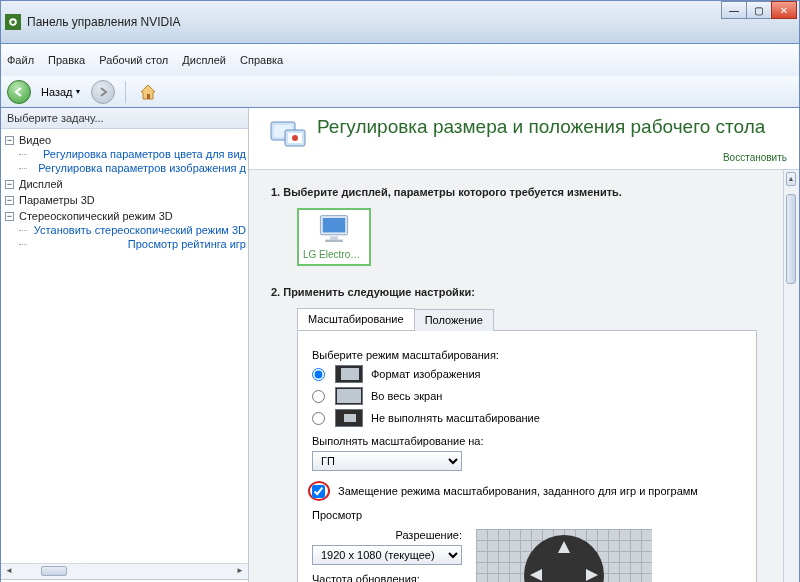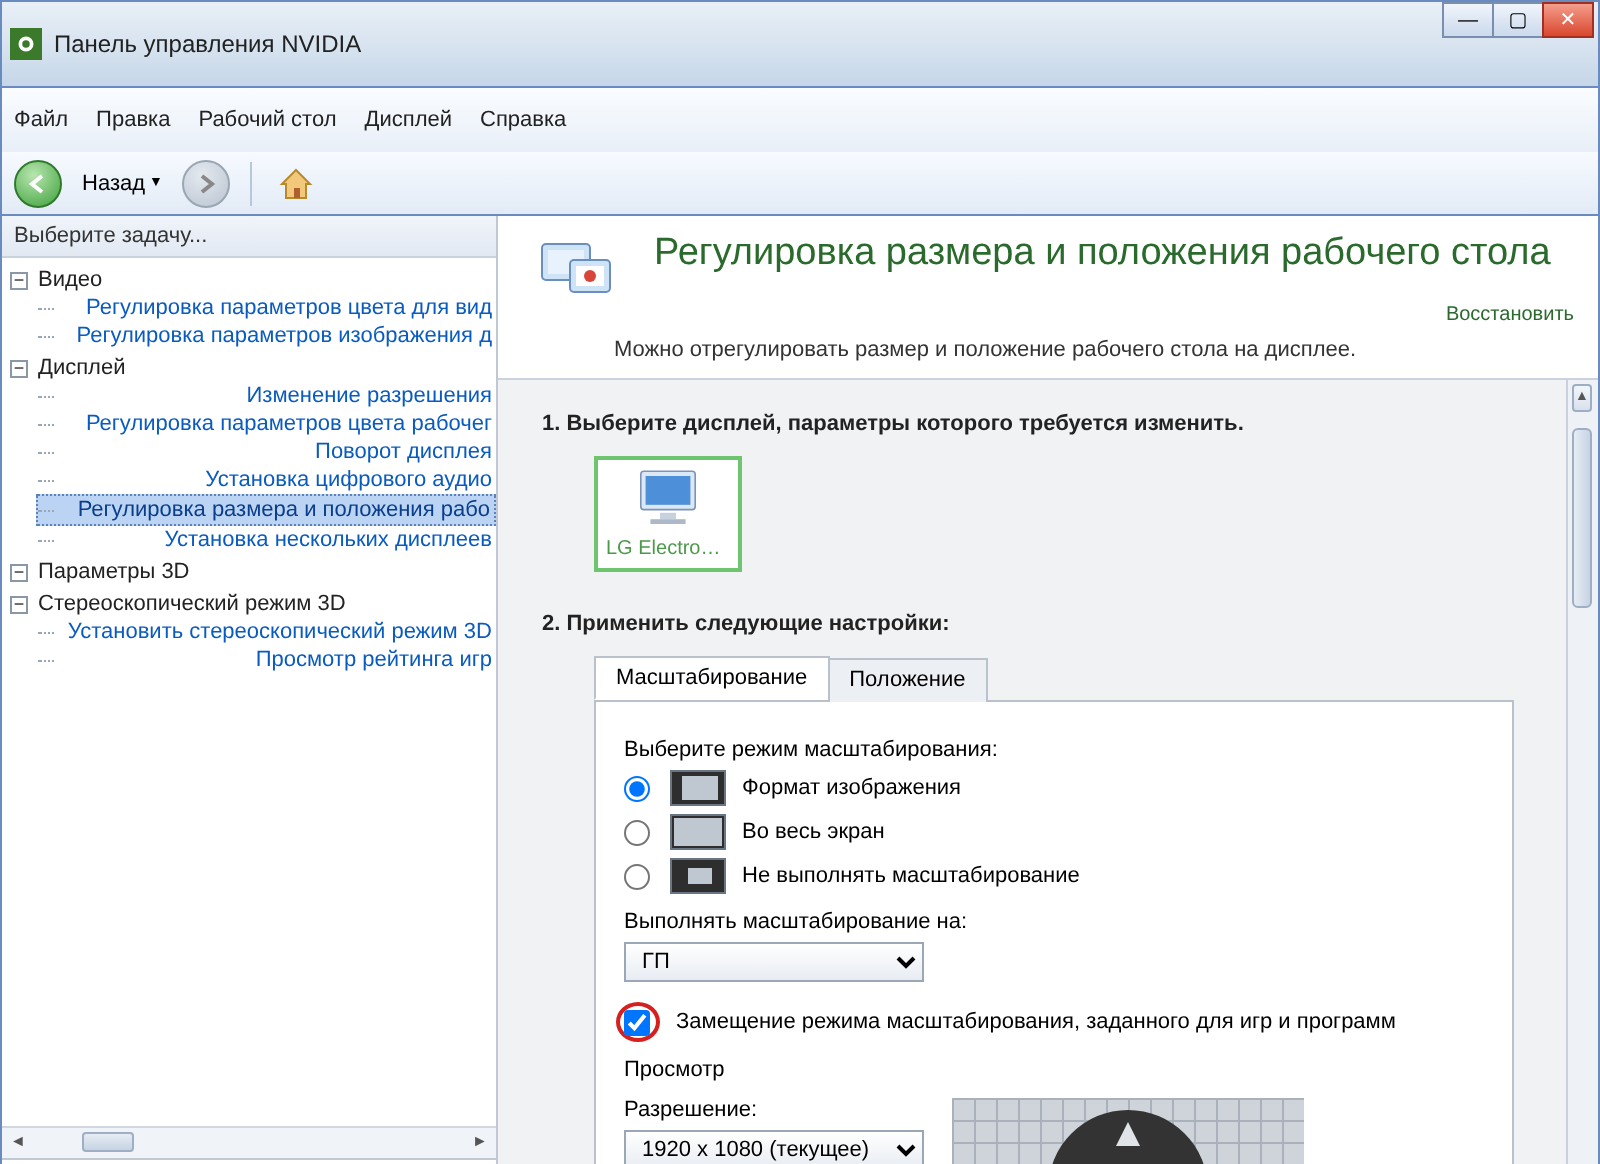--- a/index.html
+++ b/index.html
@@ -165,21 +165,21 @@
   
   .content {
     flex:1; display:flex; flex-direction:column;
     overflow:hidden;
   }
   .content-header {
     padding: 8px 12px 6px 18px;
     border-bottom:1px solid #c9d3e0;
     background:#fff;
   }
-  .heading-row { display:flex; align-items:flex-start; gap:20px;}
+  .heading-row { display:flex; align-items:flex-start; gap:10px;}
   .heading-icon {
     width:40px; height:40px; flex-shrink:0;
   }
   .heading-title {
     font-size:19px; color:#2a6a2c; font-weight:normal;
     flex:1;
   }
   .restore-row { text-align:right; font-size:10px; color:#2a6a2c; margin-top:-4px;}
   .subtitle { font-size:11px; color:#333; margin:6px 0 2px 40px;}
 
@@ -396,28 +396,20 @@
           </div>
           <div class="tree-children">
             <a class="tree-item" href="#">Регулировка параметров цвета для вид</a>
             <a class="tree-item" href="#">Регулировка параметров изображения д</a>
           </div>
         </div>
         <div class="tree-group">
           <div class="tree-group-label">
             <span class="expander">−</span>
             <span>Дисплей</span>
-          </div>
-          <div class="tree-children">
-            <a class="tree-item" href="#">Изменение разрешения</a>
-            <a class="tree-item" href="#">Регулировка параметров цвета рабочег</a>
-            <a class="tree-item" href="#">Поворот дисплея</a>
-            <a class="tree-item" href="#">Установка цифрового аудио</a>
-            <a class="tree-item selected" href="#">Регулировка размера и положения рабо</a>
-            <a class="tree-item" href="#">Установка нескольких дисплеев</a>
           </div>
         </div>
         <div class="tree-group">
           <div class="tree-group-label">
             <span class="expander">−</span>
             <span>Параметры 3D</span>
           </div>
         </div>
         <div class="tree-group">
           <div class="tree-group-label">
@@ -449,21 +441,20 @@
             <rect x="4" y="6" width="24" height="18" rx="2" fill="#cfe3f7" stroke="#6a8fbf"></rect>
             <rect x="7" y="9" width="18" height="12" fill="#e8f2fc"></rect>
             <rect x="18" y="14" width="20" height="16" rx="2" fill="#cfe3f7" stroke="#6a8fbf"></rect>
             <rect x="21" y="17" width="14" height="10" fill="#fff"></rect>
             <circle cx="28" cy="22" r="3" fill="#d9443a"></circle>
           </svg>
         </div>
         <div class="heading-title">Регулировка размера и положения рабочего стола</div>
       </div>
       <div class="restore-row"><span>Восстановить</span></div>
-      <div class="subtitle">Можно отрегулировать размер и положение рабочего стола на дисплее.</div>
     </div>
 
     <div style="flex:1; display:flex; overflow:hidden;">
       <div class="content-body">
         <h4>1. Выберите дисплей, параметры которого требуется изменить.</h4>
         <div class="display-item">
           <svg class="mon" viewBox="0 0 42 40">
             <rect x="4" y="2" width="34" height="24" rx="2" fill="#dce8f5" stroke="#7a95b7"></rect>
             <rect x="7" y="5" width="28" height="18" fill="#4d8fd8"></rect>
             <rect x="16" y="28" width="10" height="4" fill="#c7d2df"></rect>
@@ -507,21 +498,21 @@
               <span class="circled">
                 <input type="checkbox" checked="" style="">
               </span>
               <span class="opt-label">Замещение режима масштабирования, заданного для игр и программ</span>
             </div>
 
             <span class="field-label" style="margin-top:8px;">Просмотр</span>
 
             <div class="preview-row">
               <div class="preview-controls">
-                <span class="field-label" style="margin-top:0;">Разрешение:</span>
+                <span class="field-label" style="margin-top:0;text-align:right;">Разрешение:</span>
                 <select class="win">
                   <option>1920 x 1080 (текущее)</option>
                 </select>
                 <span class="field-label">Частота обновления:</span>
               </div>
               <div class="test-pattern">
                 <div class="test-center">
                   <div class="v"></div>
                     <div class="h1"></div>
                     <div class="h2"></div>

